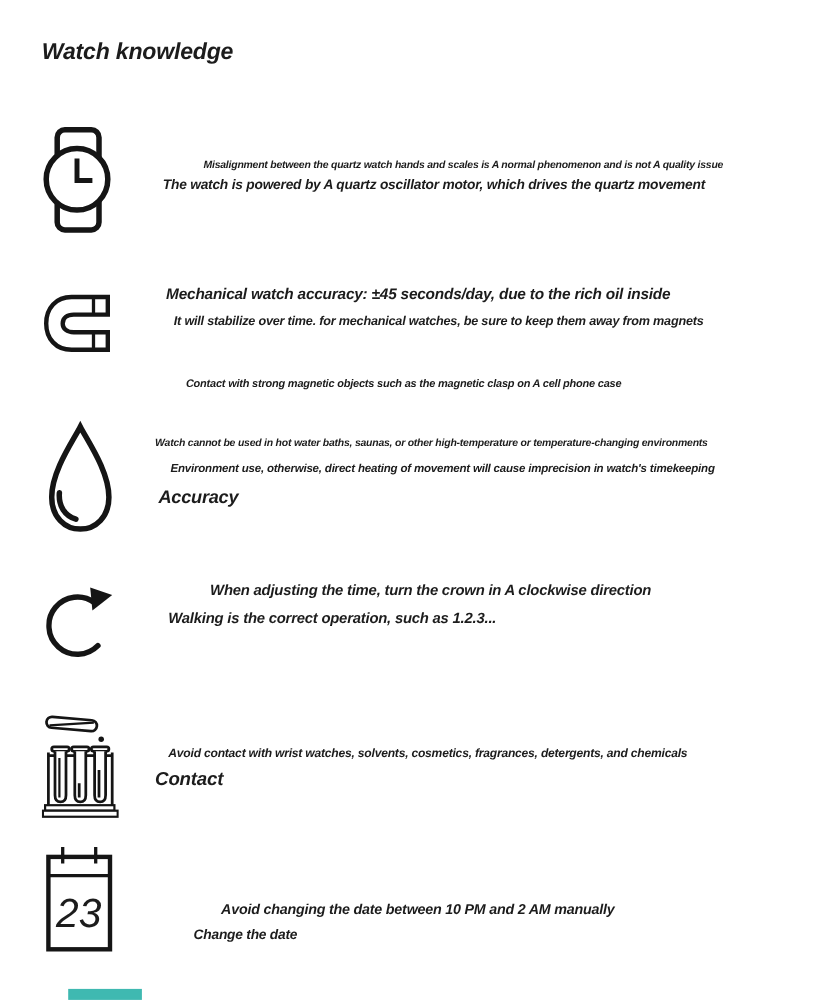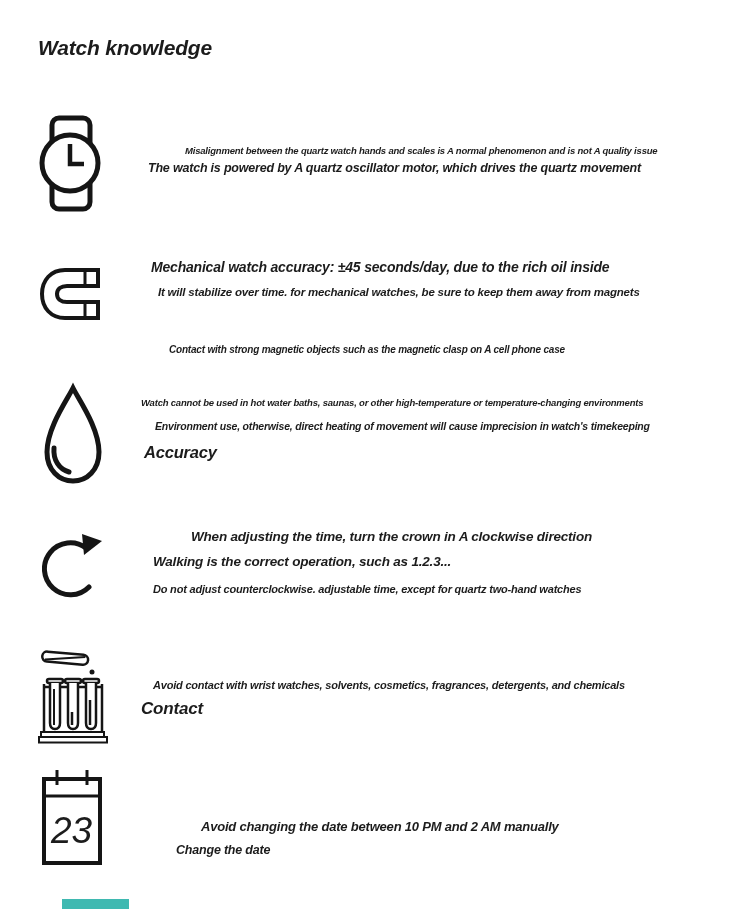--- a/index.html
+++ b/index.html
@@ -72,21 +72,20 @@
   <div class="ln s2l2">Accuracy</div>
 
   <div class="icon" style="left:42px;top:528px;">
     <svg width="62" height="74" viewBox="0 0 62 74">
       <path d="M47 59 A26 26 0 1 1 44 20" fill="none" stroke="#151515" stroke-width="5" stroke-linecap="round"></path>
       <polygon points="40,6 60,13 42,27" fill="#151515"></polygon>
     </svg>
   </div>
   <div class="ln s3l0">When adjusting the time, turn the crown in A clockwise direction</div>
   <div class="ln s3l1">Walking is the correct operation, such as 1.2.3...</div>
-  <div class="ln s3l2">Do not adjust counterclockwise. adjustable time, except for quartz two-hand watches</div>
 
   <div class="icon" style="left:38px;top:648px;">
     <svg width="70" height="96" viewBox="0 0 70 96">
       <g transform="rotate(5 25 12)">
         <rect x="4" y="5" width="46" height="10" rx="5" fill="#ffffff" stroke="#151515" stroke-width="2.5"></rect>
         <line x1="7" y1="13" x2="47" y2="7" stroke="#151515" stroke-width="2"></line>
       </g>
       <circle cx="54" cy="24" r="2.5" fill="#151515"></circle>
       <line x1="6" y1="36" x2="6" y2="85" stroke="#151515" stroke-width="2.5"></line>
       <line x1="64" y1="36" x2="64" y2="85" stroke="#151515" stroke-width="2.5"></line>

